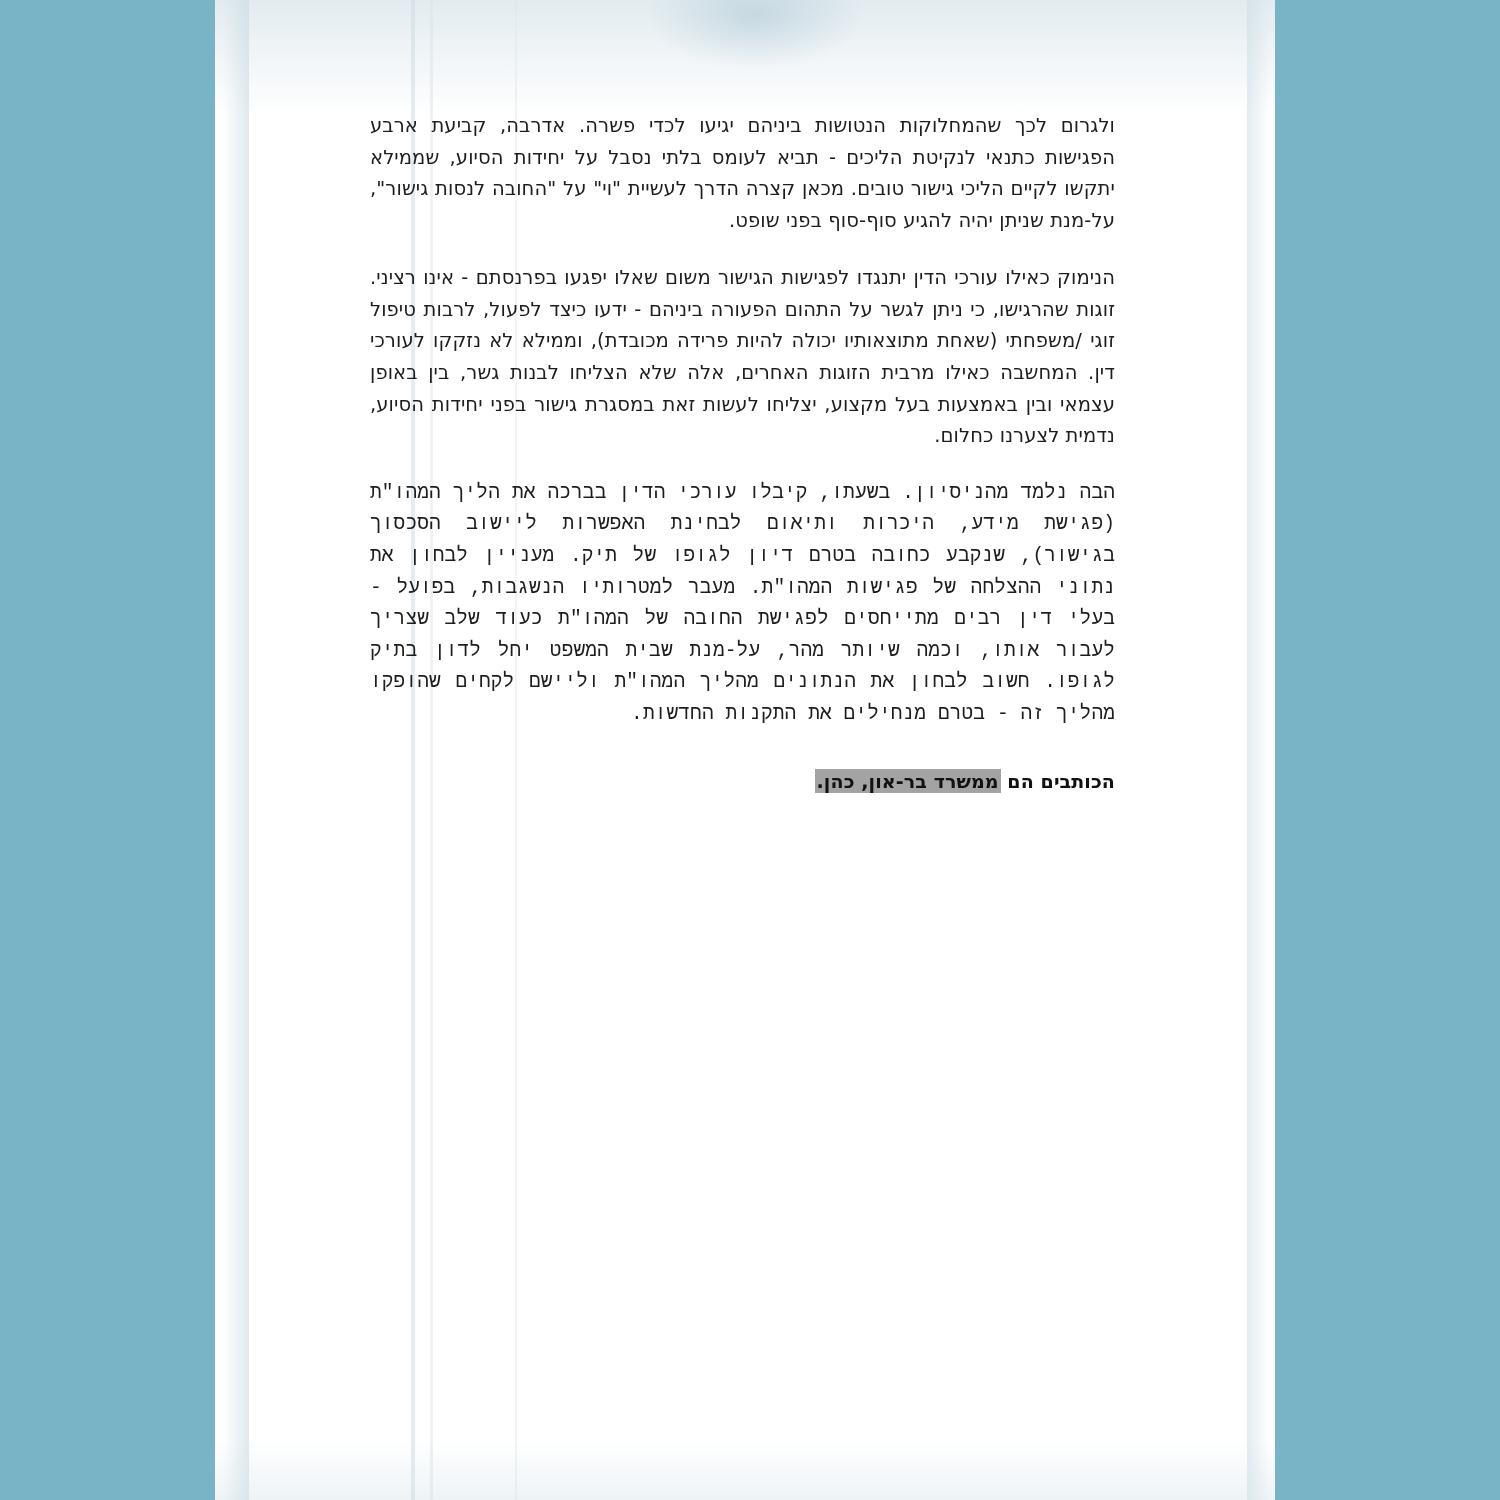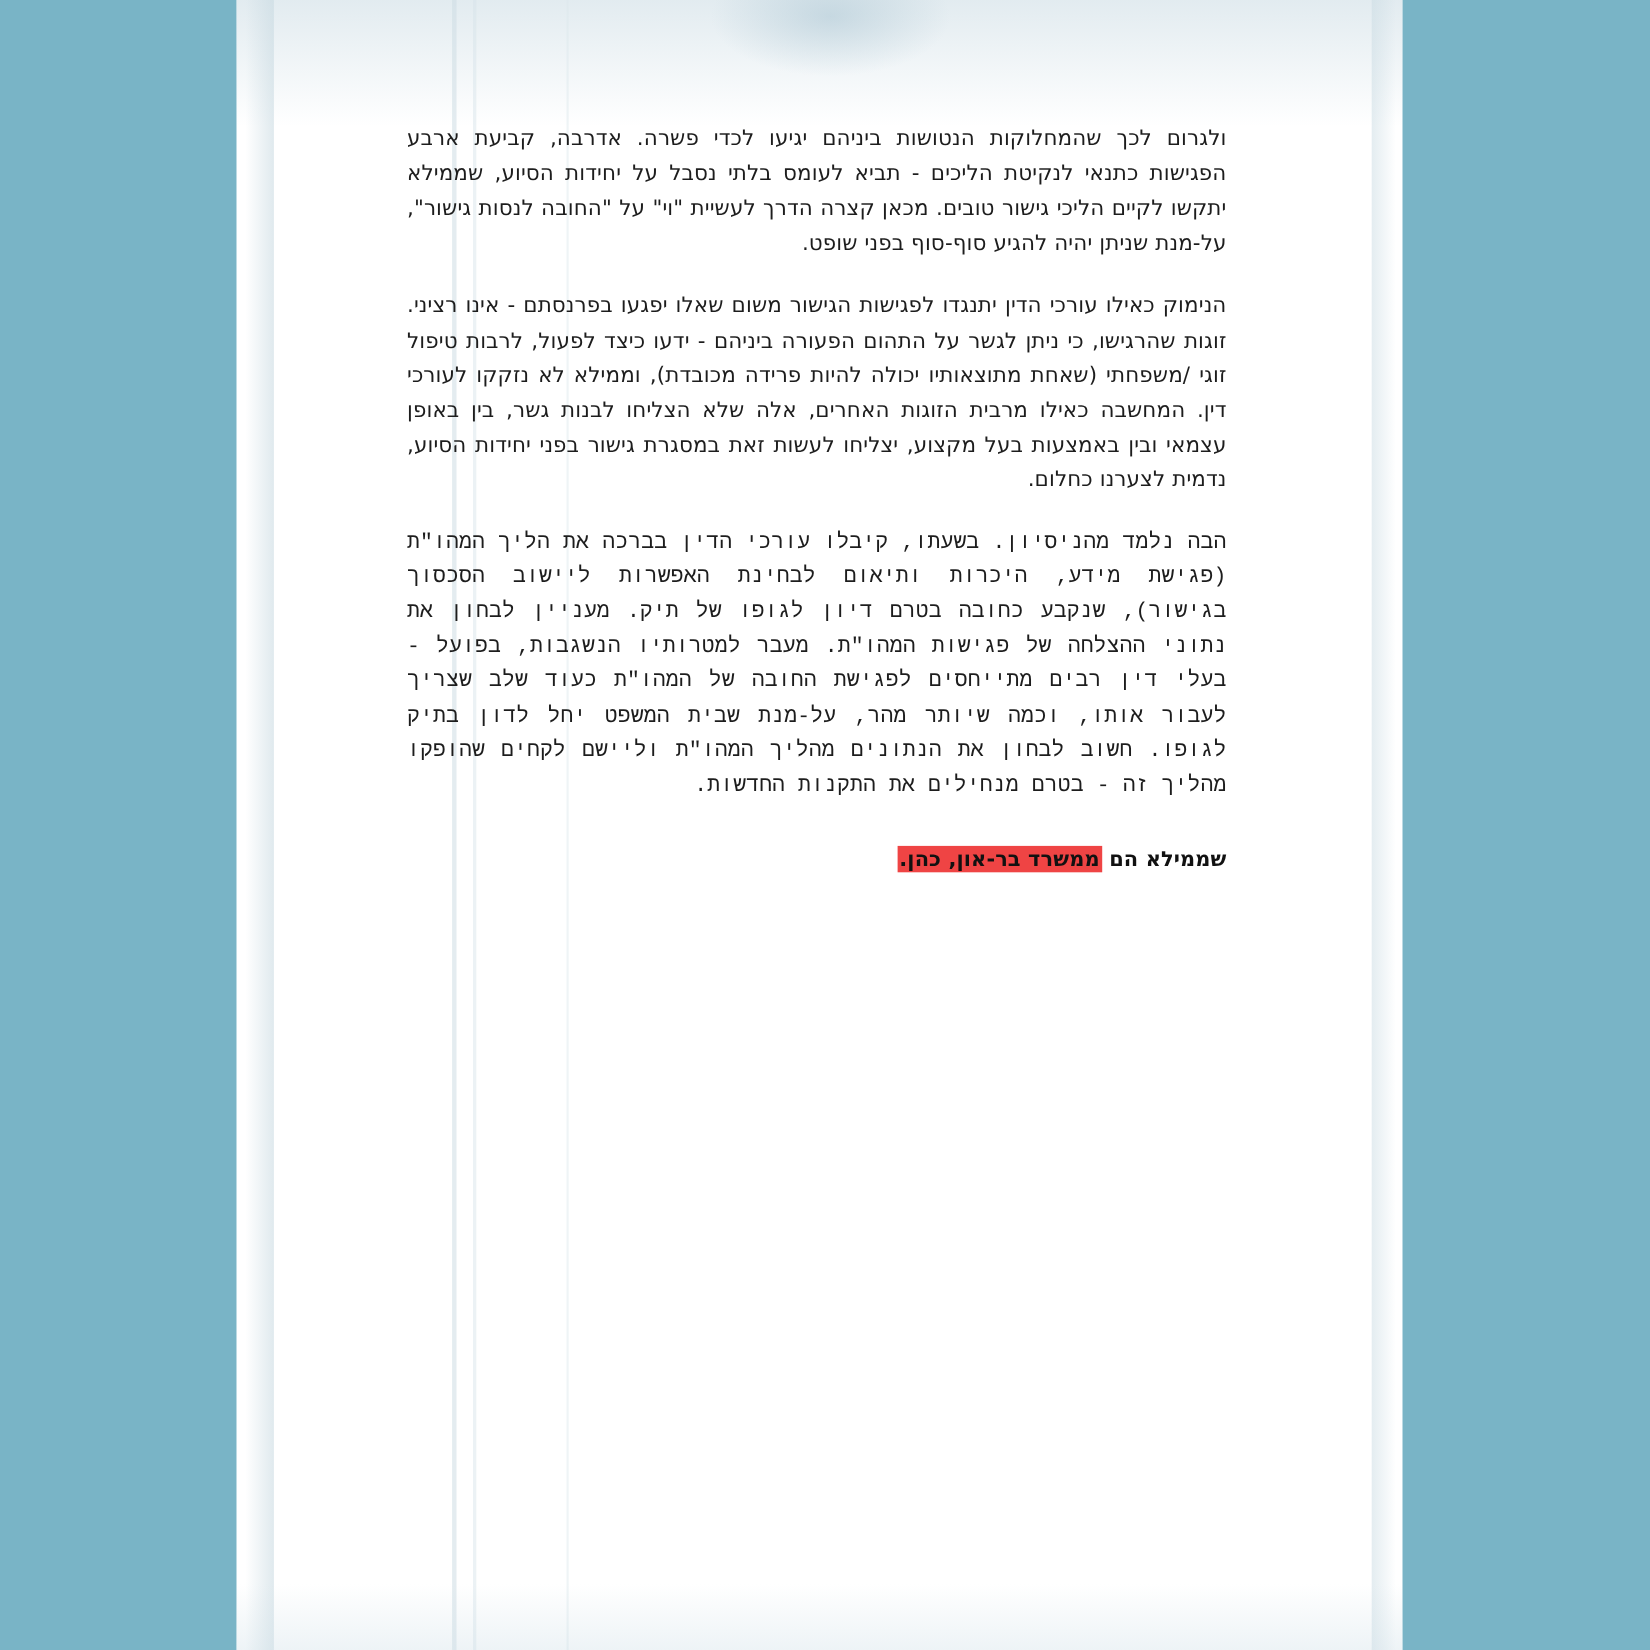--- a/index.html
+++ b/index.html
@@ -95,21 +95,21 @@
     text-align: center;
     direction: rtl;
     font-weight: bold;
     font-size: 19px;
     color: #111;
   }
   #signature-line .sig-prefix {
     font-weight: bold;
   }
   #signature-line .sig-highlight {
-    background: #ef4444;
+    background: #a3a3a3;
     font-weight: bold;
     padding: 1px 2px;
   }
 </style>
 </head>
 <body>
 
 <div id="viewport">
 
   <div id="page-sheet">
@@ -125,18 +125,18 @@
 
     <div id="doc-body">
 
       <p class="para">ולגרום לכך שהמחלוקות הנטושות ביניהם יגיעו לכדי פשרה. אדרבה, קביעת ארבע הפגישות כתנאי לנקיטת הליכים - תביא לעומס בלתי נסבל על יחידות הסיוע, שממילא יתקשו לקיים הליכי גישור טובים. מכאן קצרה הדרך לעשיית "וי" על "החובה לנסות גישור", על-מנת שניתן יהיה להגיע סוף-סוף בפני שופט.</p>
 
       <p class="para">הנימוק כאילו עורכי הדין יתנגדו לפגישות הגישור משום שאלו יפגעו בפרנסתם - אינו רציני. זוגות שהרגישו, כי ניתן לגשר על התהום הפעורה ביניהם - ידעו כיצד לפעול, לרבות טיפול זוגי /משפחתי (שאחת מתוצאותיו יכולה להיות פרידה מכובדת), וממילא לא נזקקו לעורכי דין. המחשבה כאילו מרבית הזוגות האחרים, אלה שלא הצליחו לבנות גשר, בין באופן עצמאי ובין באמצעות בעל מקצוע, יצליחו לעשות זאת במסגרת גישור בפני יחידות הסיוע, נדמית לצערנו כחלום.</p>
 
       <p class="para">הבה נלמד מהניסיון. בשעתו, קיבלו עורכי הדין בברכה את הליך המהו"ת (פגישת מידע, היכרות ותיאום לבחינת האפשרות ליישוב הסכסוך בגישור), שנקבע כחובה בטרם דיון לגופו של תיק. מעניין לבחון את נתוני ההצלחה של פגישות המהו"ת. מעבר למטרותיו הנשגבות, בפועל - בעלי דין רבים מתייחסים לפגישת החובה של המהו"ת כעוד שלב שצריך לעבור אותו, וכמה שיותר מהר, על-מנת שבית המשפט יחל לדון בתיק לגופו. חשוב לבחון את הנתונים מהליך המהו"ת וליישם לקחים שהופקו מהליך זה - בטרם מנחילים את התקנות החדשות.</p>
 
       <div id="signature-line">
-        <span class="sig-prefix">שממילא הם </span><span class="sig-highlight">ממשרד בר-און, כהן.</span>
+        <span class="sig-prefix">הכותבים הם </span><span class="sig-highlight">ממשרד בר-און, כהן.</span>
       </div>
 
     </div>
   </div>
 </div>
 
 </body></html>

